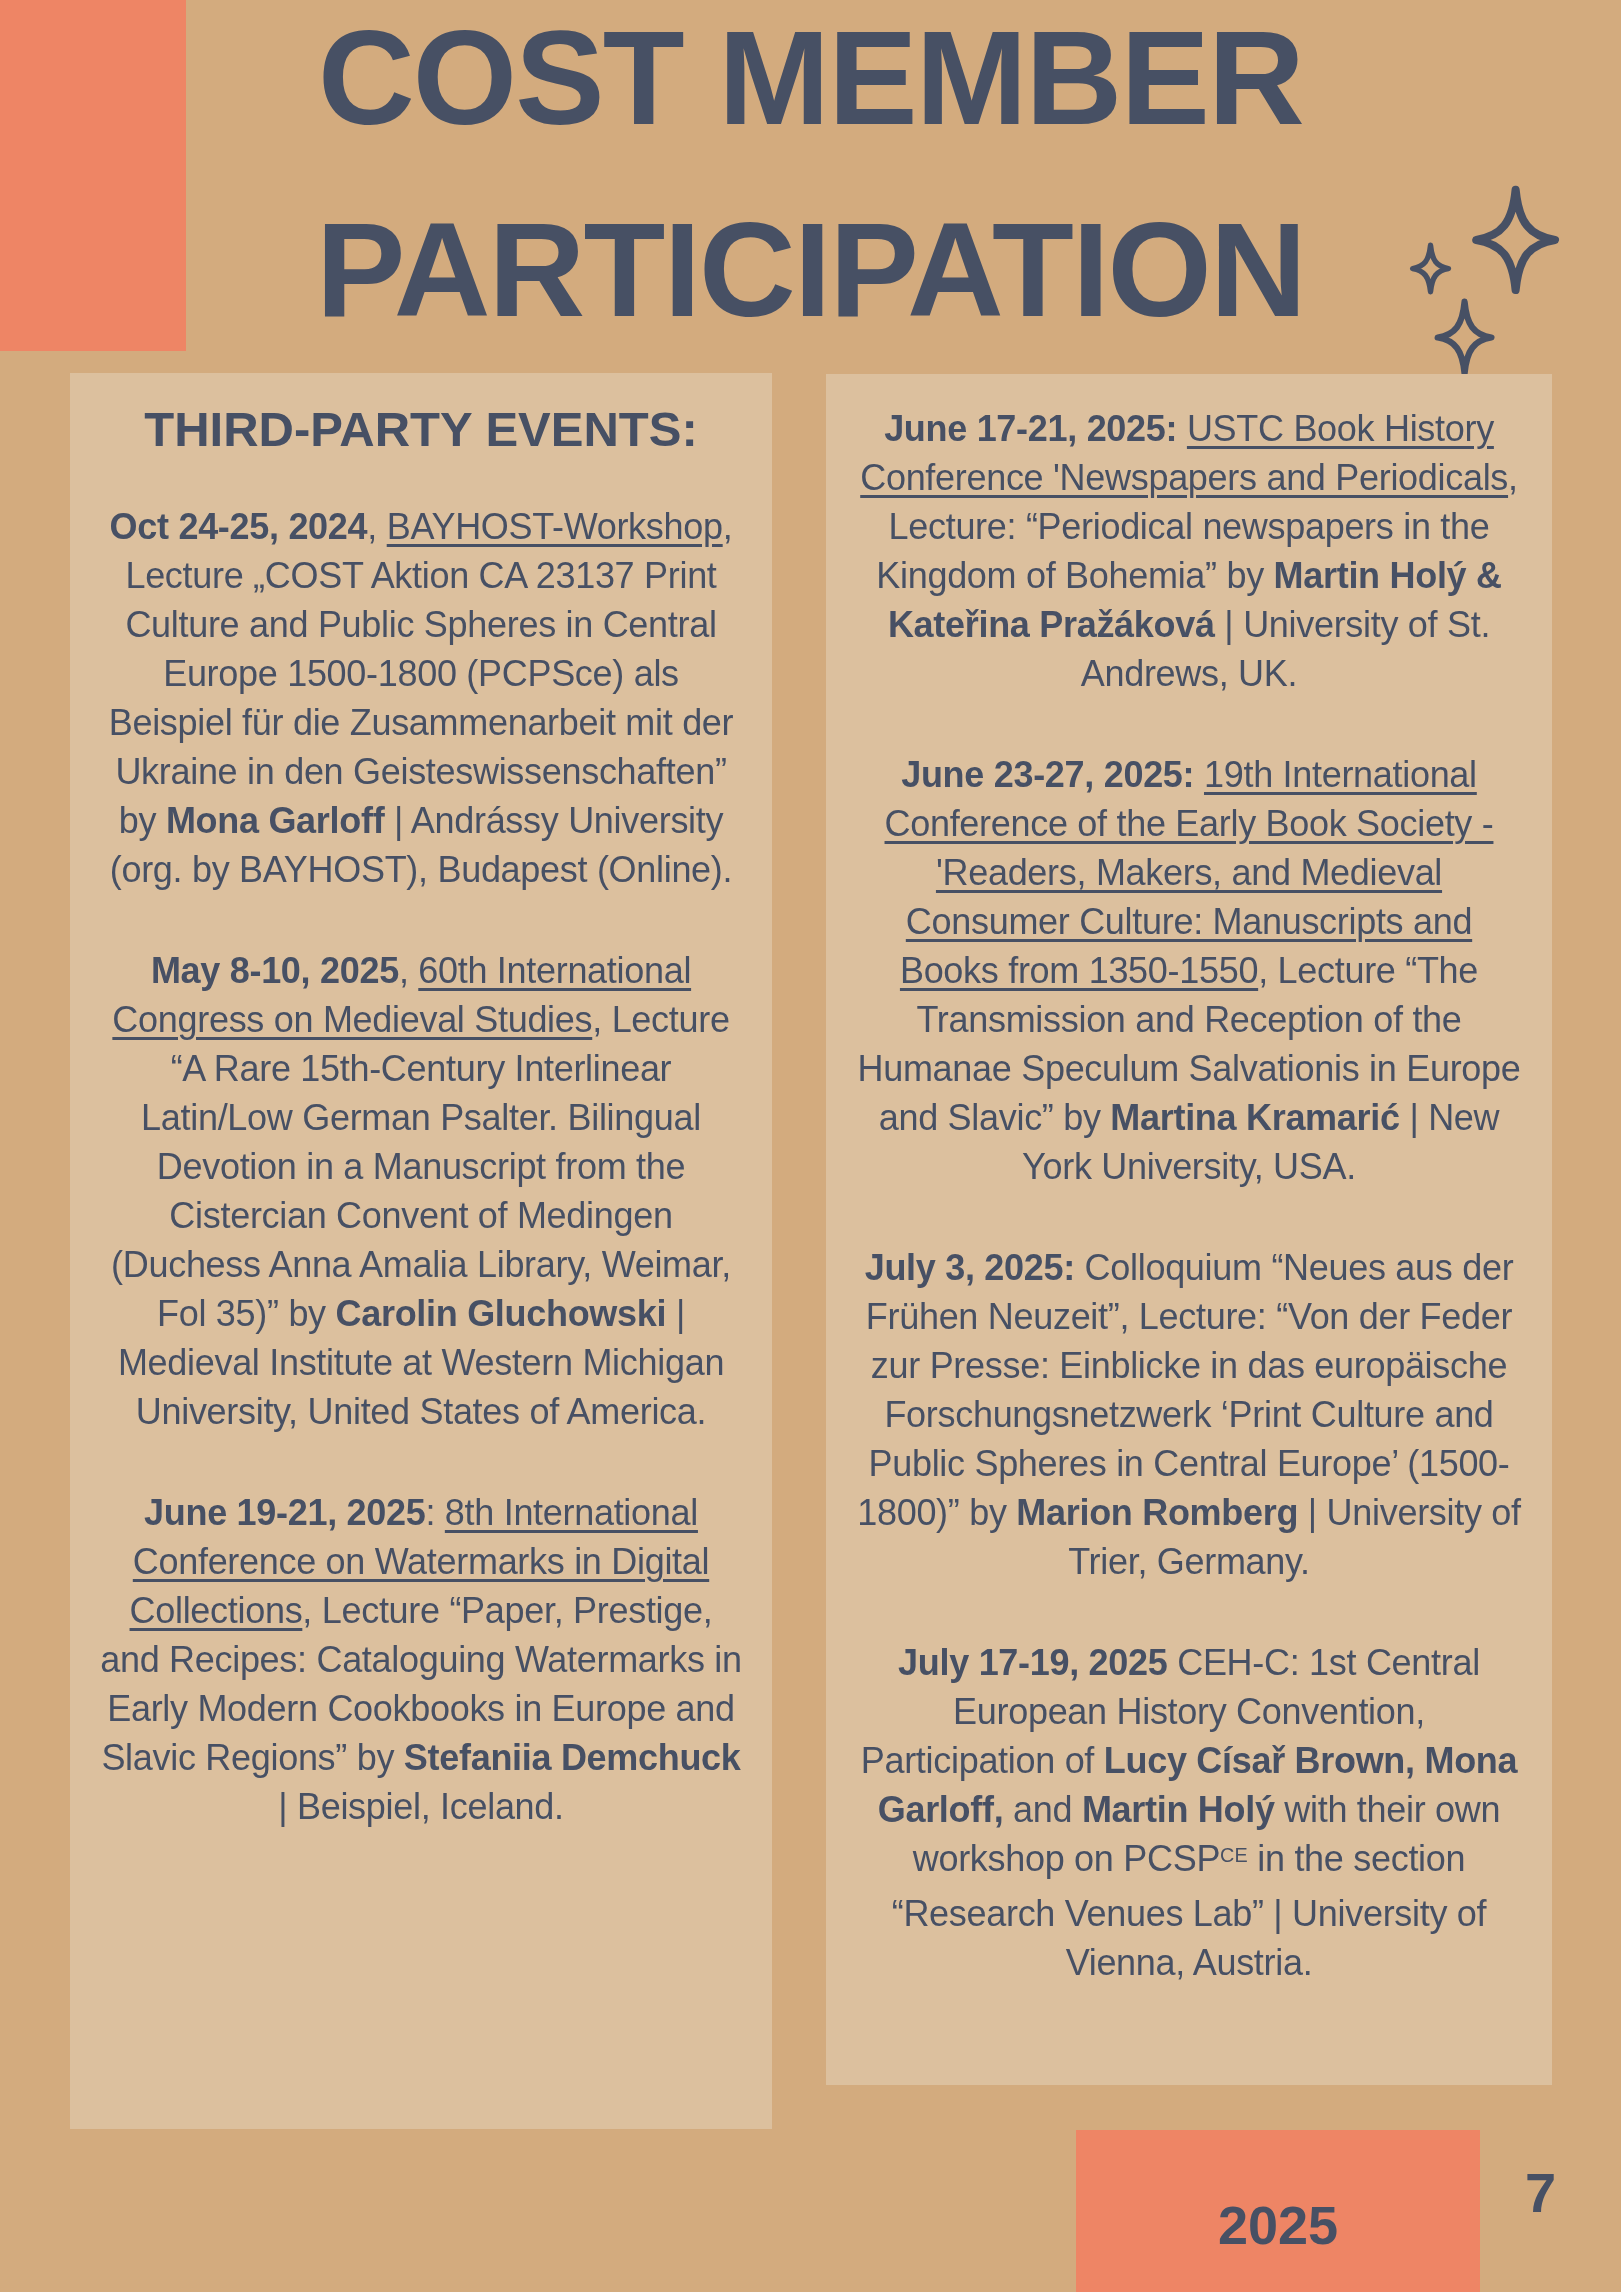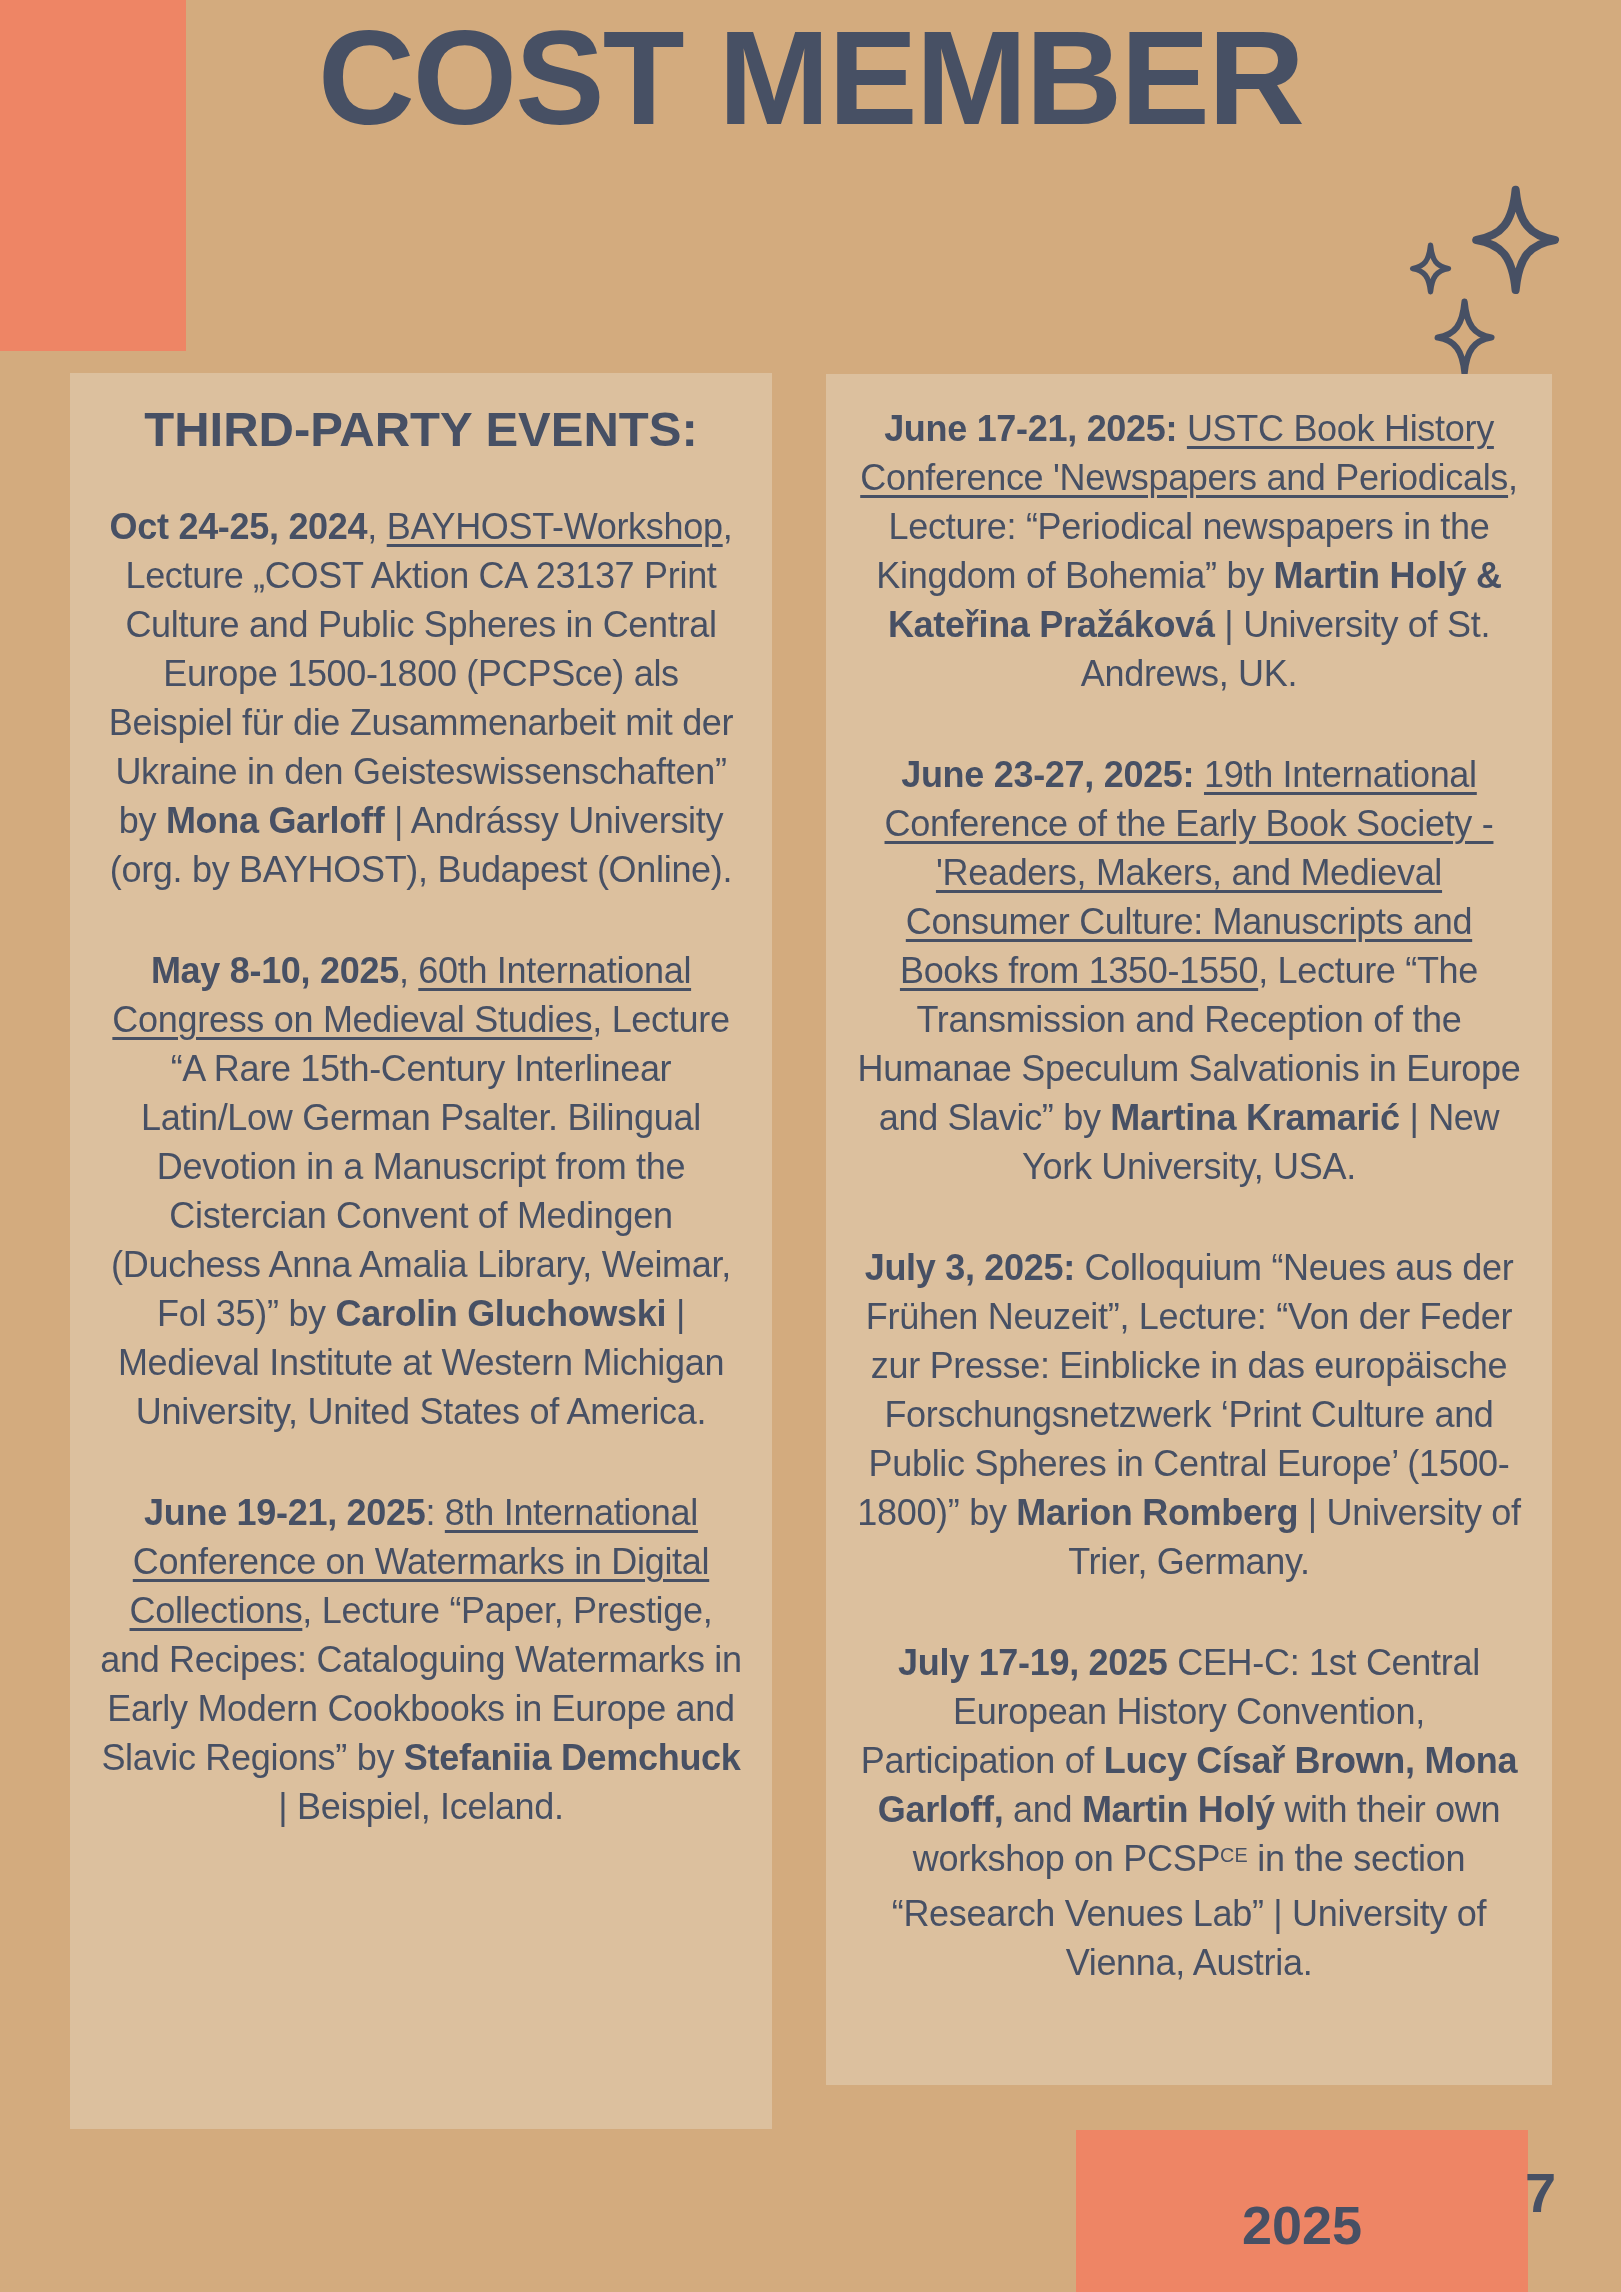--- a/index.html
+++ b/index.html
@@ -37,38 +37,39 @@
     line-height:1.1;letter-spacing:0;
   }
   .event{
     margin:0 0 52px 0;text-align:center;
     font-size:36px;line-height:49px;letter-spacing:-0.3px;
   }
   .event .b{font-weight:700;}
   .event .u{text-decoration:underline;text-decoration-thickness:2.7px;text-underline-offset:5.4px;}
   .event .sup{font-size:55%;position:relative;top:-0.45em;letter-spacing:0;}
   .footer-badge{
-    position:absolute;left:1076px;top:2130px;width:452px;height:163px;
+    position:absolute;left:1076px;top:2130px;width:404px;height:163px;
     background:var(--accent-orange);
     display:flex;align-items:center;justify-content:center;
     box-sizing:border-box;padding-top:27px;
   }
   .footer-badge span{font-weight:700;font-size:54px;color:var(--text);}
   .page-number{
     position:absolute;left:1487px;top:2160px;width:107px;
     text-align:center;font-weight:700;font-size:56px;color:var(--text);
   }
 </style>
 </head>
 <body>
 
 <div class="corner-block"></div>
 
 <div class="title">
   <div>COST MEMBER</div>
+  <div>PARTICIPATION</div>
 </div>
 
 <svg class="sparkles" viewBox="0 0 230 250">
   <path stroke-width="9" d="M157,22 C160.5,58.4 172.4,73.5 201,78 C172.4,82.5 160.5,97.6 157,134 C153.5,97.6 141.6,82.5 113,78 C141.6,73.5 153.5,58.4 157,22 Z"></path>
   <path stroke-width="6" d="M62,84 C63.6,100.9 69,107.9 82,110 C69,112.1 63.6,119.1 62,136 C60.4,119.1 55,112.1 42,110 C55,107.9 60.4,100.9 62,84 Z"></path>
   <path stroke-width="7" d="M100,147 C102.4,173 110.5,183.8 130,187 C110.5,190.2 102.4,201 100,227 C97.6,201 89.5,190.2 70,187 C89.5,183.8 97.6,173 100,147 Z"></path>
 </svg>
 
 <div class="panel panel-left">
   <h2 class="col-heading">THIRD-PARTY EVENTS:</h2>

